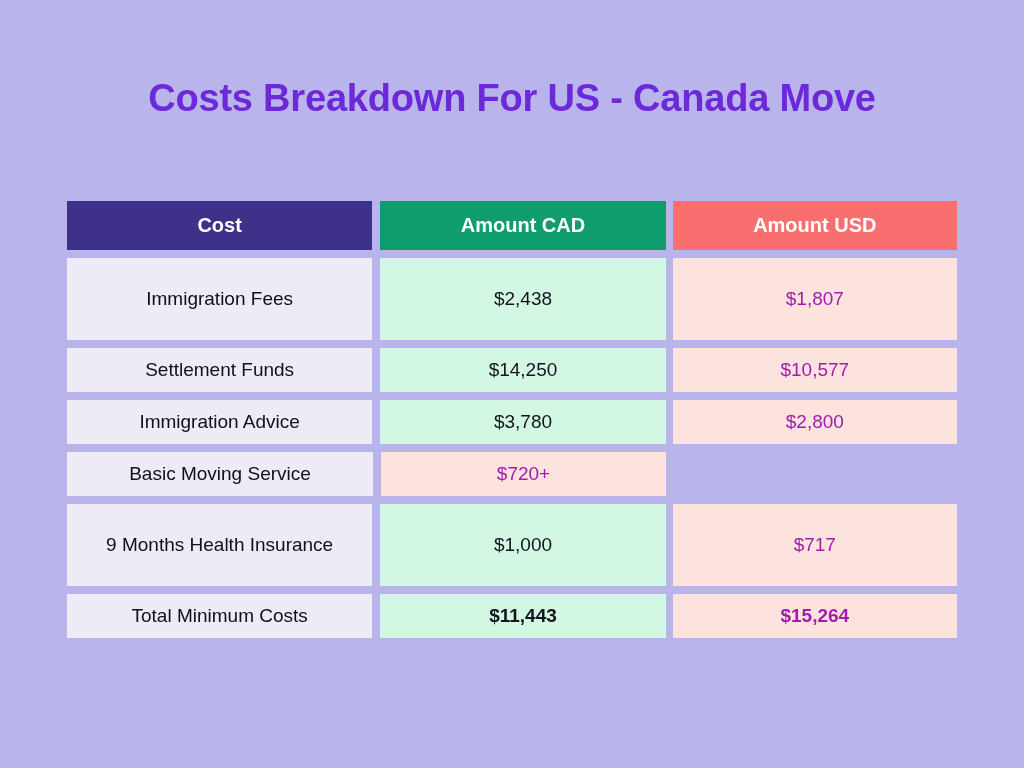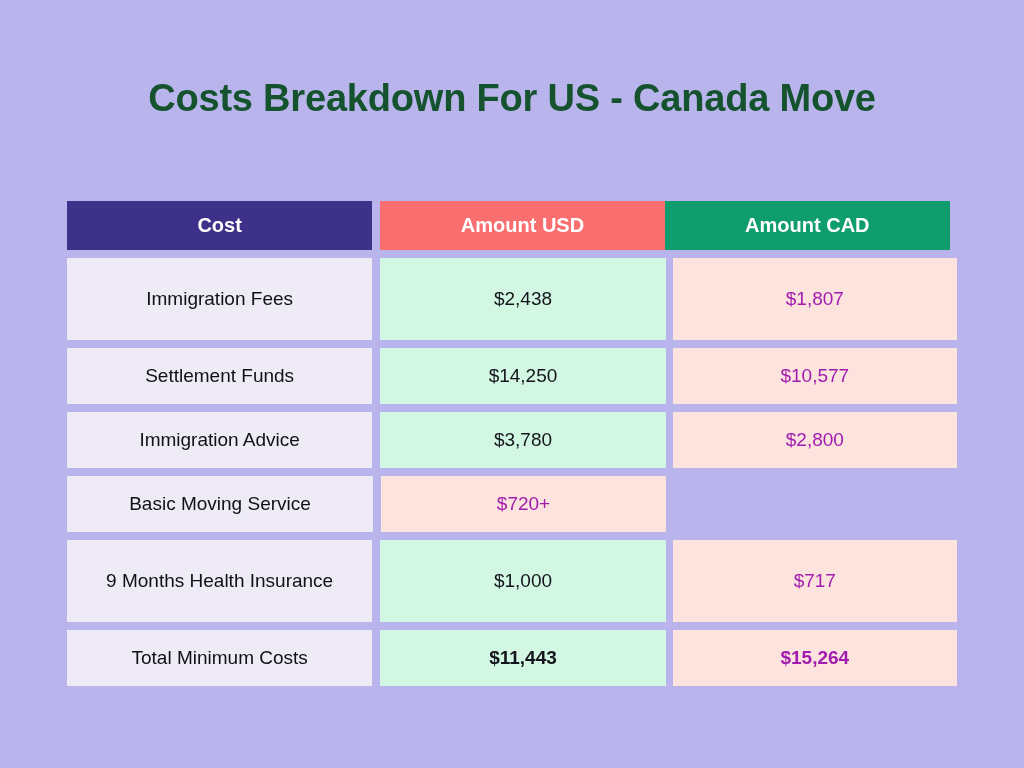--- a/index.html
+++ b/index.html
@@ -24,21 +24,21 @@
 
   .title {
     position: absolute;
     left: 0;
     top: 78px;
     width: 1024px;
     text-align: center;
     font-size: 38px;
     font-weight: 800;
     letter-spacing: -0.2px;
-    color: #14532d;
+    color: #6d28d9;
     line-height: 1.1;
     white-space: nowrap;
   }
 
   .table {
     position: absolute;
     left: 67px;
     top: 201px;
     width: 890px;
   }
@@ -88,39 +88,39 @@
     font-size: 19px;
     font-weight: 400;
   }
   .row-body .c-usd {
     background: #fde3dd;
     color: #a21caf;
     font-size: 19px;
     font-weight: 400;
   }
 
-  .h-std  .cell { height: 56px; }
+  .h-std  .cell { height: 44px; }
   .h-tall .cell { height: 82px; }
 
   .row-total .c-cad,
   .row-total .c-usd { font-weight: 800; }
 </style>
 </head>
 <body>
 
 <div class="page">
 
   <div class="title">Costs Breakdown For US - Canada Move</div>
 
   <div class="table">
 
     <div class="row row-head">
       <div class="cell c-label">Cost</div>
+      <div class="cell c-cad">Amount CAD</div>
       <div class="cell c-usd">Amount USD</div>
-      <div class="cell c-cad">Amount CAD</div>
     </div>
 
     <div class="row row-body h-tall">
       <div class="cell c-label">Immigration Fees</div>
       <div class="cell c-cad">$2,438</div>
       <div class="cell c-usd">$1,807</div>
     </div>
 
     <div class="row row-body h-std">
       <div class="cell c-label">Settlement Funds</div>

